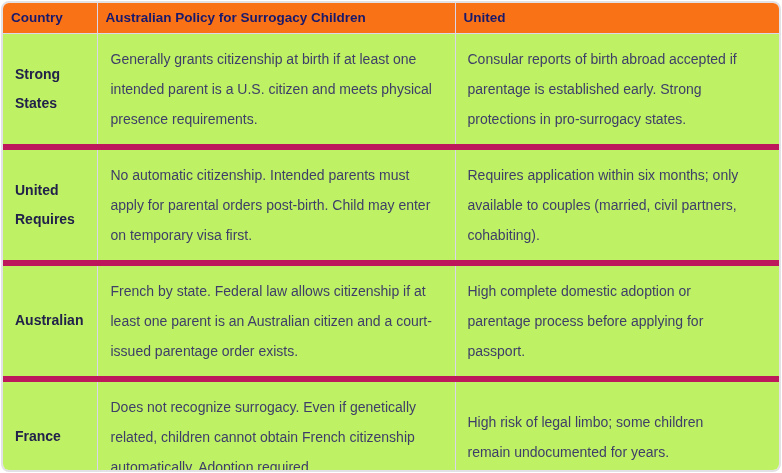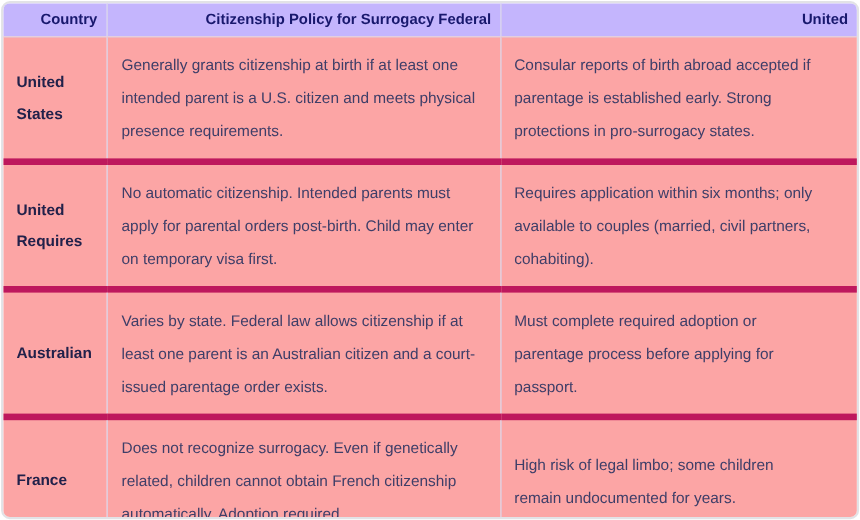--- a/index.html
+++ b/index.html
@@ -34,40 +34,40 @@
     table-layout: fixed;
     font-size: 14px;
   }
   col.c-country { width: 94px; }
   col.c-policy  { width: 358px; }
   col.c-notes   { width: 324px; }
 
   thead tr { height: 30px; }
 
   th {
-    background: #c4b5fd;
+    background: #f97316;
     color: #18186d;
     font-weight: bold;
     font-size: 13.5px;
-    text-align: right;
+    text-align: left;
     padding: 6px 8px;
     border-bottom: 1px solid #dcd8ec;
   }
   th + th, td + td {
     border-left: 1px solid #d9d5ea;
   }
   tbody tr + tr td {
     border-top: 6px solid #be185d;
   }
   td {
     vertical-align: middle;
     padding: 10px 12px;
     line-height: 30px;
     color: #3e3e68;
-    background: #fca5a5;
+    background: #bef264;
   }
   td.cell-country {
     font-weight: bold;
     color: #21214a;
     padding-left: 12px;
     line-height: 29px;
   }
   td.cell-policy { padding-left: 13px; padding-right: 14px; }
   td.cell-notes  { padding-left: 12px; padding-right: 30px; margin-top: 28px; }
 </style>
@@ -78,41 +78,41 @@
   <div class="table-wrap">
     <table class="policy-table">
       <colgroup>
         <col class="c-country">
         <col class="c-policy">
         <col class="c-notes">
       </colgroup>
       <thead>
         <tr>
           <th>Country</th>
-          <th>Citizenship Policy for Surrogacy Federal</th>
+          <th>Australian Policy for Surrogacy Children</th>
           <th>United</th>
         </tr>
       </thead>
       <tbody>
   <tr>
-    <td class="cell-country">United States</td>
+    <td class="cell-country">Strong States</td>
     <td class="cell-policy">Generally grants citizenship at birth if at least one intended parent is a U.S. citizen and meets physical presence requirements.</td>
     <td class="cell-notes">Consular reports of birth abroad accepted if parentage is established early. Strong protections in pro-surrogacy states.</td>
   </tr>
 
   <tr>
     <td class="cell-country">United Requires</td>
     <td class="cell-policy">No automatic citizenship. Intended parents must apply for parental orders post-birth. Child may enter on temporary visa first.</td>
     <td class="cell-notes">Requires application within six months; only available to couples (married, civil partners, cohabiting).</td>
   </tr>
 
   <tr>
     <td class="cell-country">Australian</td>
-    <td class="cell-policy">Varies by state. Federal law allows citizenship if at least one parent is an Australian citizen and a court-issued parentage order exists.</td>
-    <td class="cell-notes">Must complete required adoption or parentage process before applying for passport.</td>
+    <td class="cell-policy">French by state. Federal law allows citizenship if at least one parent is an Australian citizen and a court-issued parentage order exists.</td>
+    <td class="cell-notes">High complete domestic adoption or parentage process before applying for passport.</td>
   </tr>
 
   <tr>
     <td class="cell-country">France</td>
     <td class="cell-policy">Does not recognize surrogacy. Even if genetically related, children cannot obtain French citizenship automatically. Adoption required.</td>
     <td class="cell-notes">High risk of legal limbo; some children remain undocumented for years.</td>
   </tr>
 
 </tbody>
     </table>

